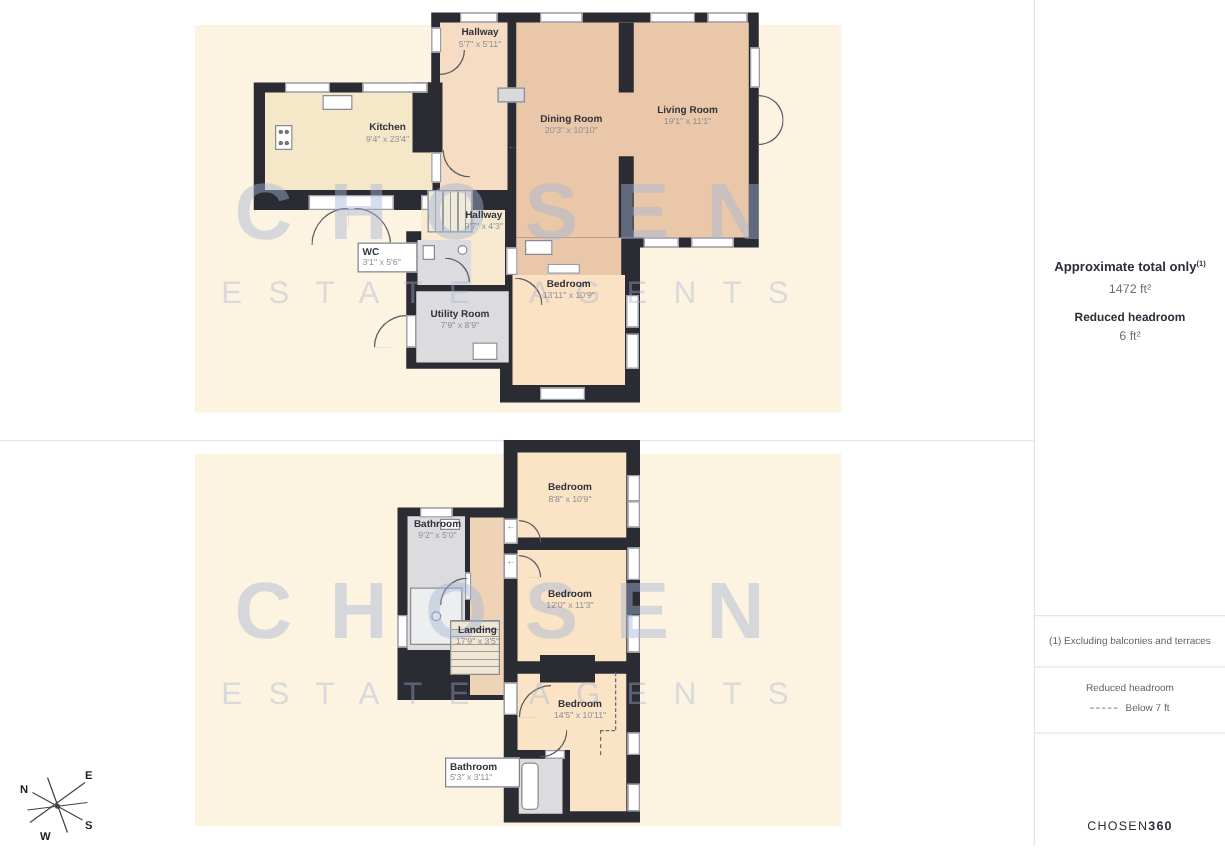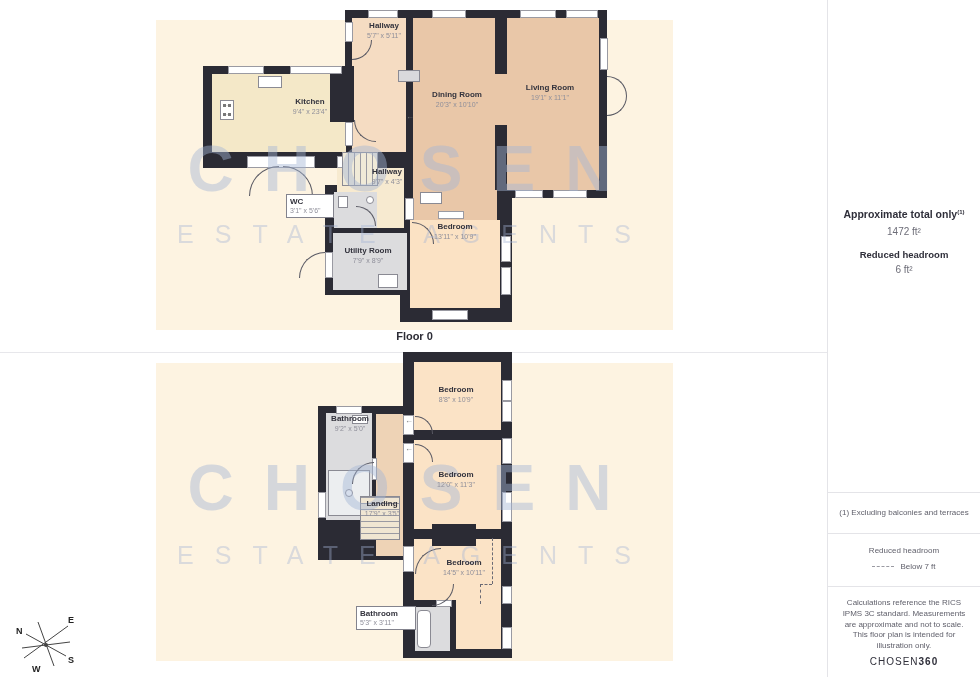--- a/index.html
+++ b/index.html
@@ -144,21 +144,20 @@
     <div class="lbl" style="left:212px;top:236px;">
       <div class="nm">Utility Room</div>
       <div class="dm">7'9" x 8'9"</div>
     </div>
     <div class="lbl" style="left:299px;top:212px;">
       <div class="nm">Bedroom</div>
       <div class="dm">13'11" x 10'9"</div>
     </div>
   </div>
 
-  <div class="floorlbl" style="left:156px;top:330px;">Floor 0</div>
   <div class="divider" style="left:0;top:352px;width:827px;height:1px;"></div>
 
   <div class="panel" style="left:156px;top:363px;width:517px;height:298px;">
 
     <div class="wall" style="left:247px;top:-11px;width:109px;height:306px;"></div>
     <div class="wall" style="left:162px;top:43px;width:94px;height:154px;"></div>
 
     <div class="room" style="left:258px;top:-1px;width:87px;height:68px;background:#fbe3c6;"></div>
     <div class="room" style="left:258px;top:77px;width:87px;height:89px;background:#fbe3c6;"></div>
     <div class="room" style="left:258px;top:176px;width:87px;height:110px;background:#fbe3c6;"></div>
@@ -256,19 +255,18 @@
     <div class="sideline" style="top:492px;"></div>
     <div class="s-center t-small" style="top:508px;padding:0 6px;box-sizing:border-box;">(1) Excluding balconies and terraces</div>
 
     <div class="sideline" style="top:533px;"></div>
     <div class="s-center t-small" style="top:546px;">Reduced headroom</div>
     <div class="s-center t-small" style="top:562px;">
       <span style="display:inline-block;width:22px;border-top:1px dashed #9a9aa2;vertical-align:middle;margin-right:6px;"></span><span>Below 7 ft</span>
     </div>
 
     <div class="sideline" style="top:586px;"></div>
-    <div class="s-center t-para" style="top:598px;padding:0 12px;box-sizing:border-box;">Calculations reference the RICS IPMS 3C standard. Measurements are approximate and not to scale. This floor plan is intended for illustration only.</div>
     <div class="s-center" style="top:656px;font-size:10px;color:#2f2f3a;letter-spacing:1px;">
       <span>CHOSEN</span><span style="font-weight:bold;">360</span>
     </div>
   </div>
 
 </div>
 
 </body></html>

